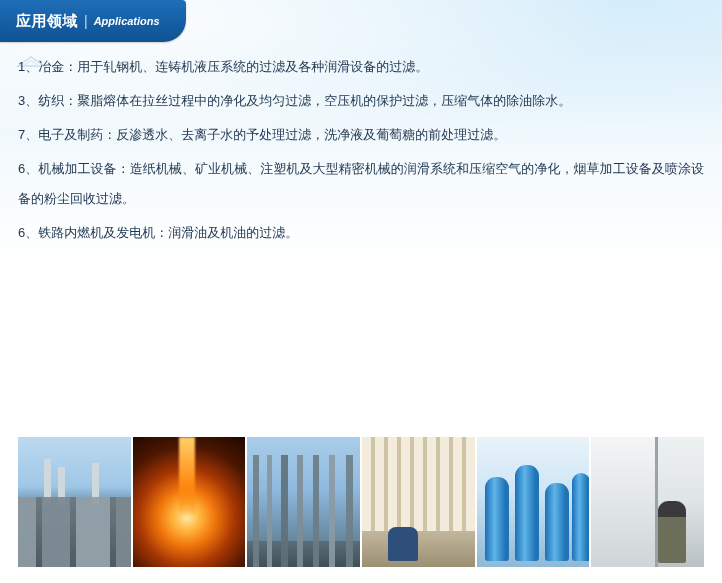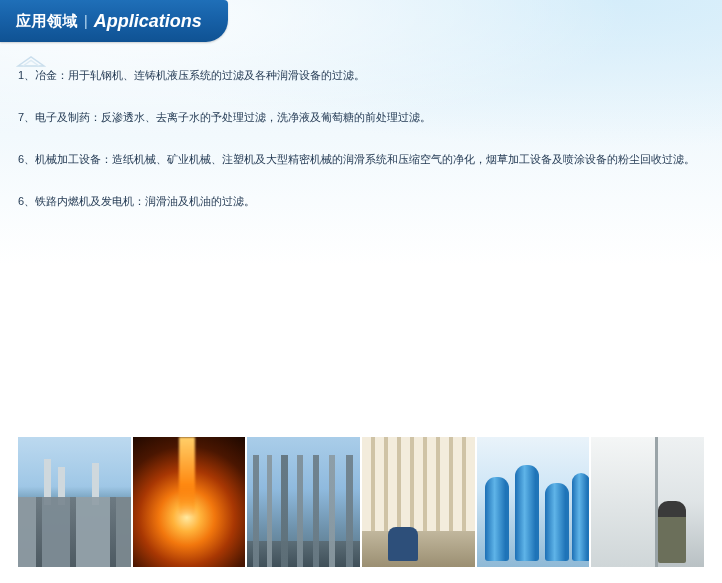--- a/index.html
+++ b/index.html
@@ -50,21 +50,21 @@
     letter-spacing: 0.5px;
   }
   .title-sep {
     color: #bcdcf4;
     font-size: 14px;
     margin: 0 6px;
     font-weight: normal;
   }
   .title-en {
     color: #ffffff;
-    font-size: 18px;
+    font-size: 11px;
     font-weight: bold;
     font-style: italic;
   }
   .watermark {
     position: absolute;
     left: 16px;
     top: 54px;
     width: 30px;
     height: 16px;
     opacity: 0.5;
@@ -74,23 +74,23 @@
     position: absolute;
     left: 0;
     top: 48px;
     width: 722px;
     padding: 0 18px;
     box-sizing: border-box;
     z-index: 3;
   }
   .item {
     color: #1f3650;
-    font-size: 11px;
+    font-size: 13px;
     line-height: 30px;
-    margin: 12px 0 2px 0;
+    margin: 4px 0 2px 0;
     text-align: justify;
   }
   .gallery {
     position: absolute;
     left: 18px;
     top: 437px;
     width: 686px;
     height: 130px;
     display: flex;
     gap: 2px;
@@ -223,20 +223,21 @@
 
   <div class="watermark">
     <svg viewBox="0 0 60 32" width="30" height="16" aria-hidden="true">
       <path d="M4 24 L30 6 L56 24 Z" fill="none" stroke="#9fc3dd" stroke-width="3"></path>
       <path d="M14 24 L30 13 L46 24" fill="none" stroke="#c5dcec" stroke-width="3"></path>
     </svg>
   </div>
 
   <div class="content">
     <p class="item">1、冶金：用于轧钢机、连铸机液压系统的过滤及各种润滑设备的过滤。</p>
+    <p class="item">3、纺织：聚脂熔体在拉丝过程中的净化及均匀过滤，空压机的保护过滤，压缩气体的除油除水。</p>
     <p class="item">7、电子及制药：反渗透水、去离子水的予处理过滤，洗净液及葡萄糖的前处理过滤。</p>
     <p class="item">6、机械加工设备：造纸机械、矿业机械、注塑机及大型精密机械的润滑系统和压缩空气的净化，烟草加工设备及喷涂设备的粉尘回收过滤。</p>
     <p class="item">6、铁路内燃机及发电机：润滑油及机油的过滤。</p>
   </div>
 
   <div class="gallery">
     <div class="photo photo-plant">
       <div class="stack s1"></div>
         <div class="stack s2"></div>
         <div class="stack s3"></div>

